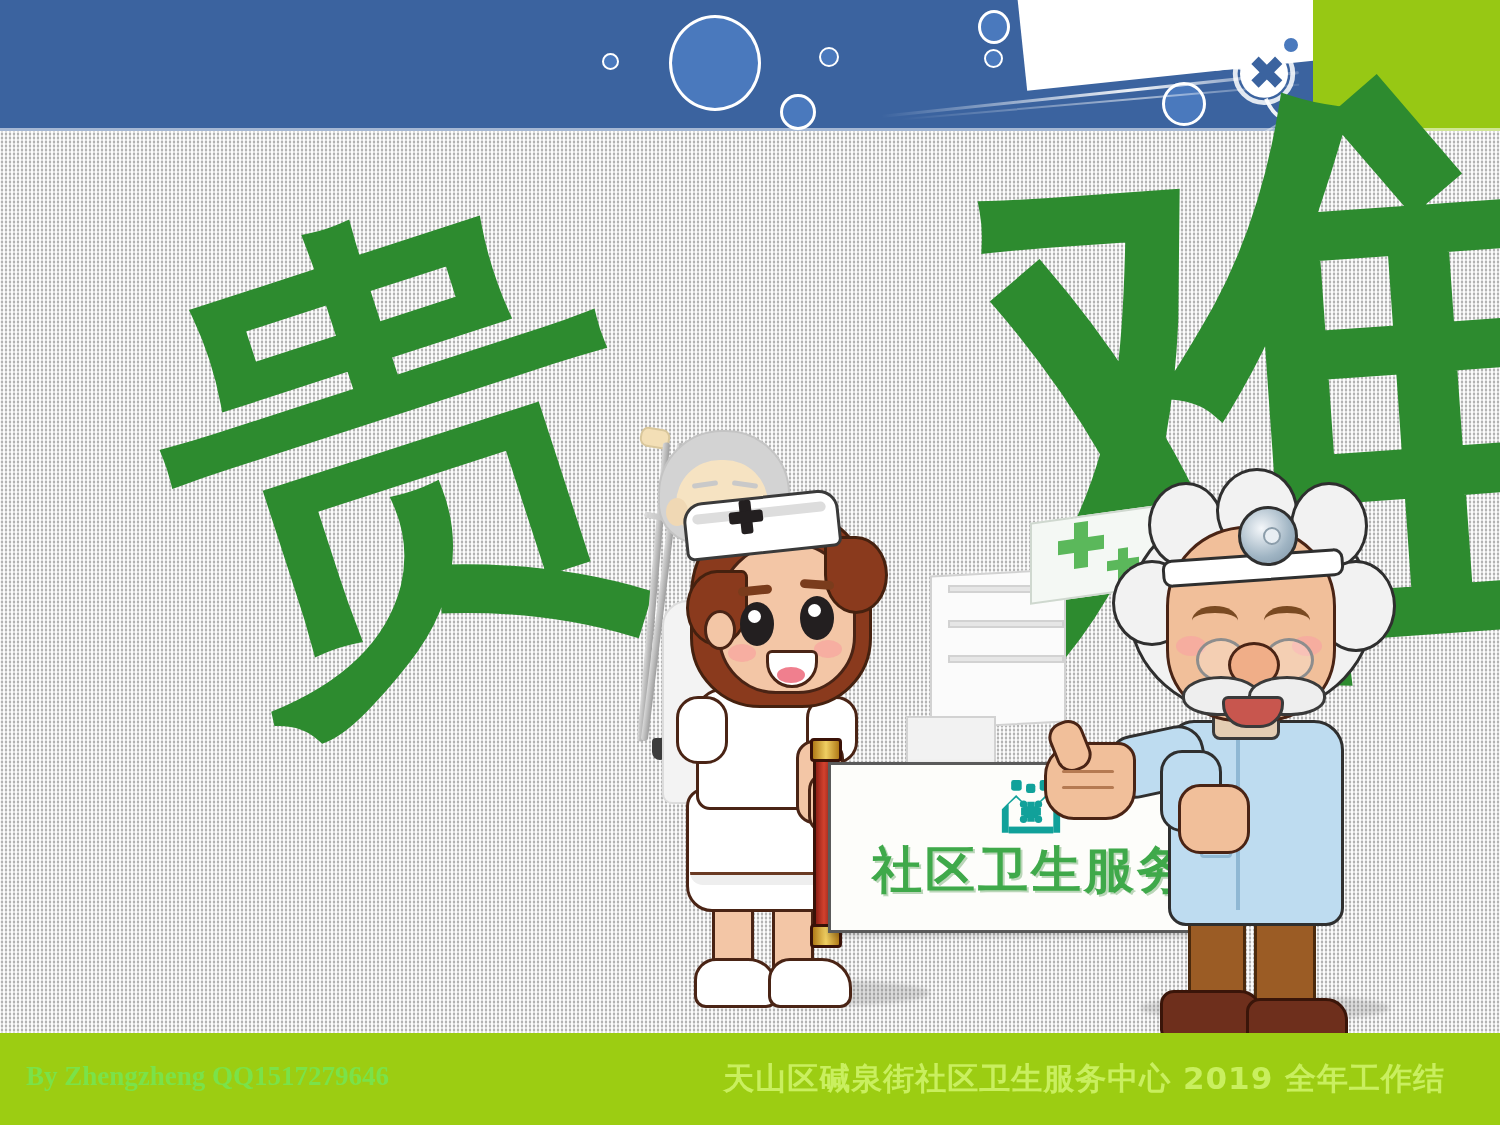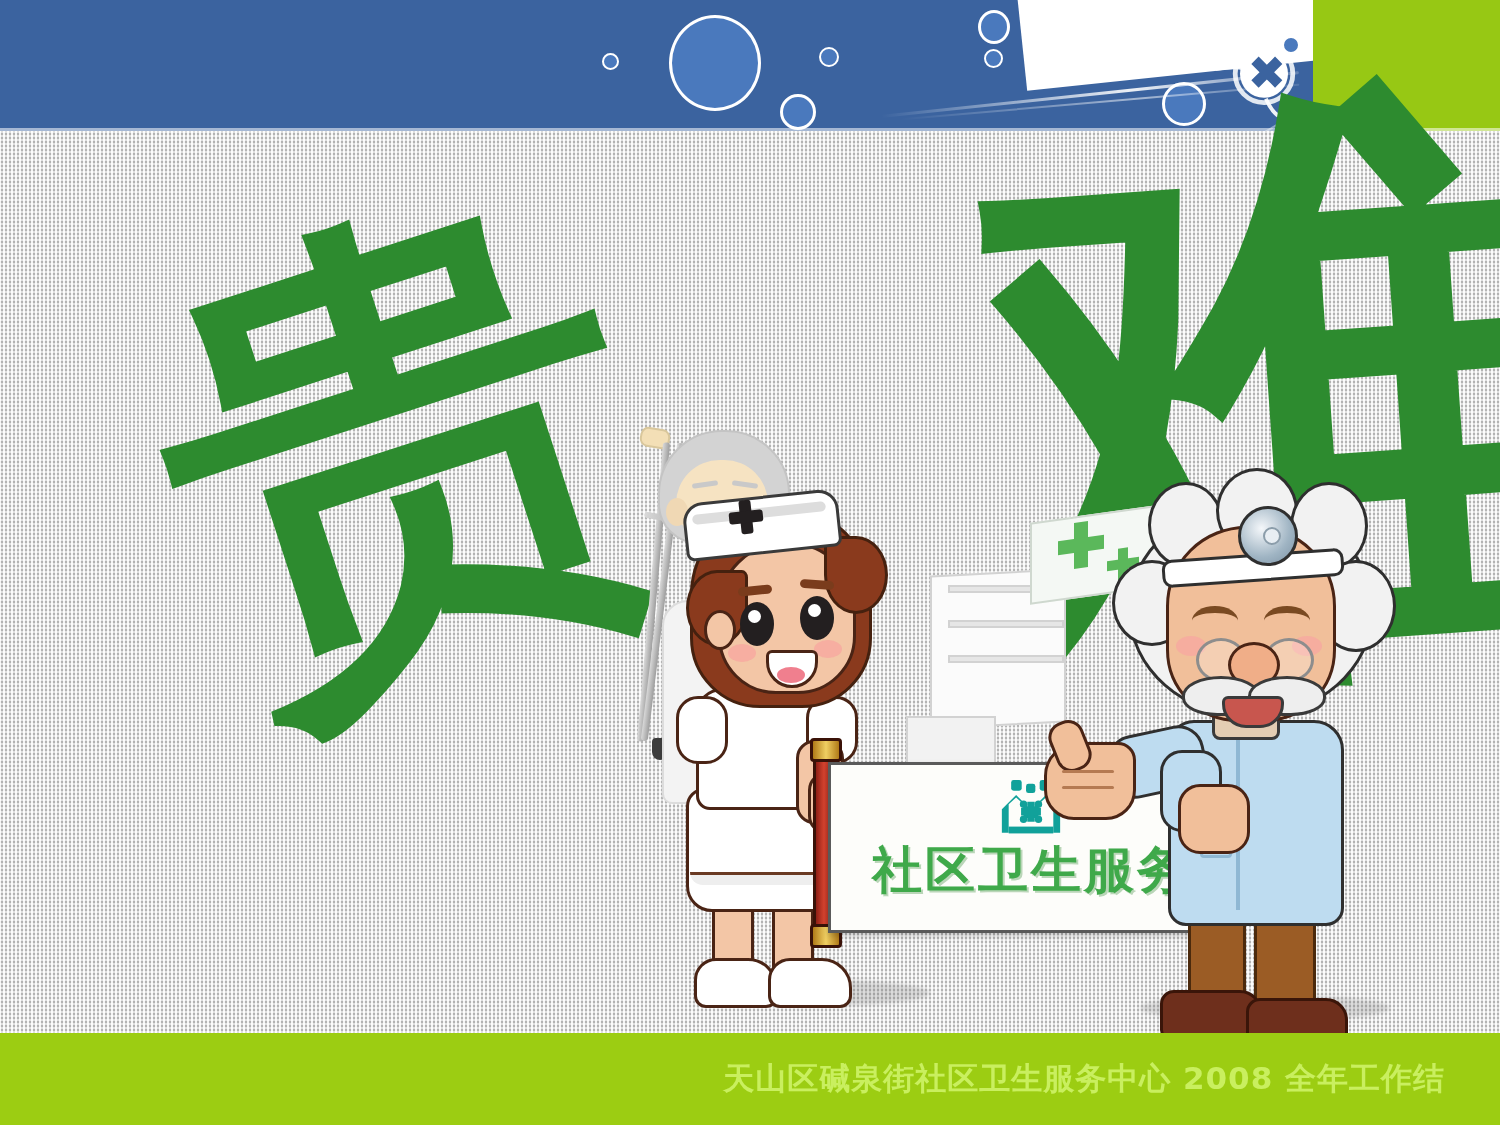--- a/index.html
+++ b/index.html
@@ -321,16 +321,17 @@
 
       <div class="stache" style="left:582px;top:256px;width:72px;height:34px;"></div>
       <div class="stache" style="left:648px;top:256px;width:72px;height:34px;"></div>
 
       <div style="position:absolute;left:622px;top:276px;width:56px;height:26px;background:#c8564e;border:3px solid #3a3a3a;border-radius:6px 6px 24px 24px;"></div>
     </div>
 
   </div>
 
   <div id="footer">
-    <div id="footer-right">天山区碱泉街社区卫生服务中心 2008 全年工作结</div>
+    <div id="footer-left">By Zhengzheng QQ1517279646</div>
+    <div id="footer-right">天山区碱泉街社区卫生服务中心 2019 全年工作结</div>
   </div>
 
 </div>
 
 </body></html>

